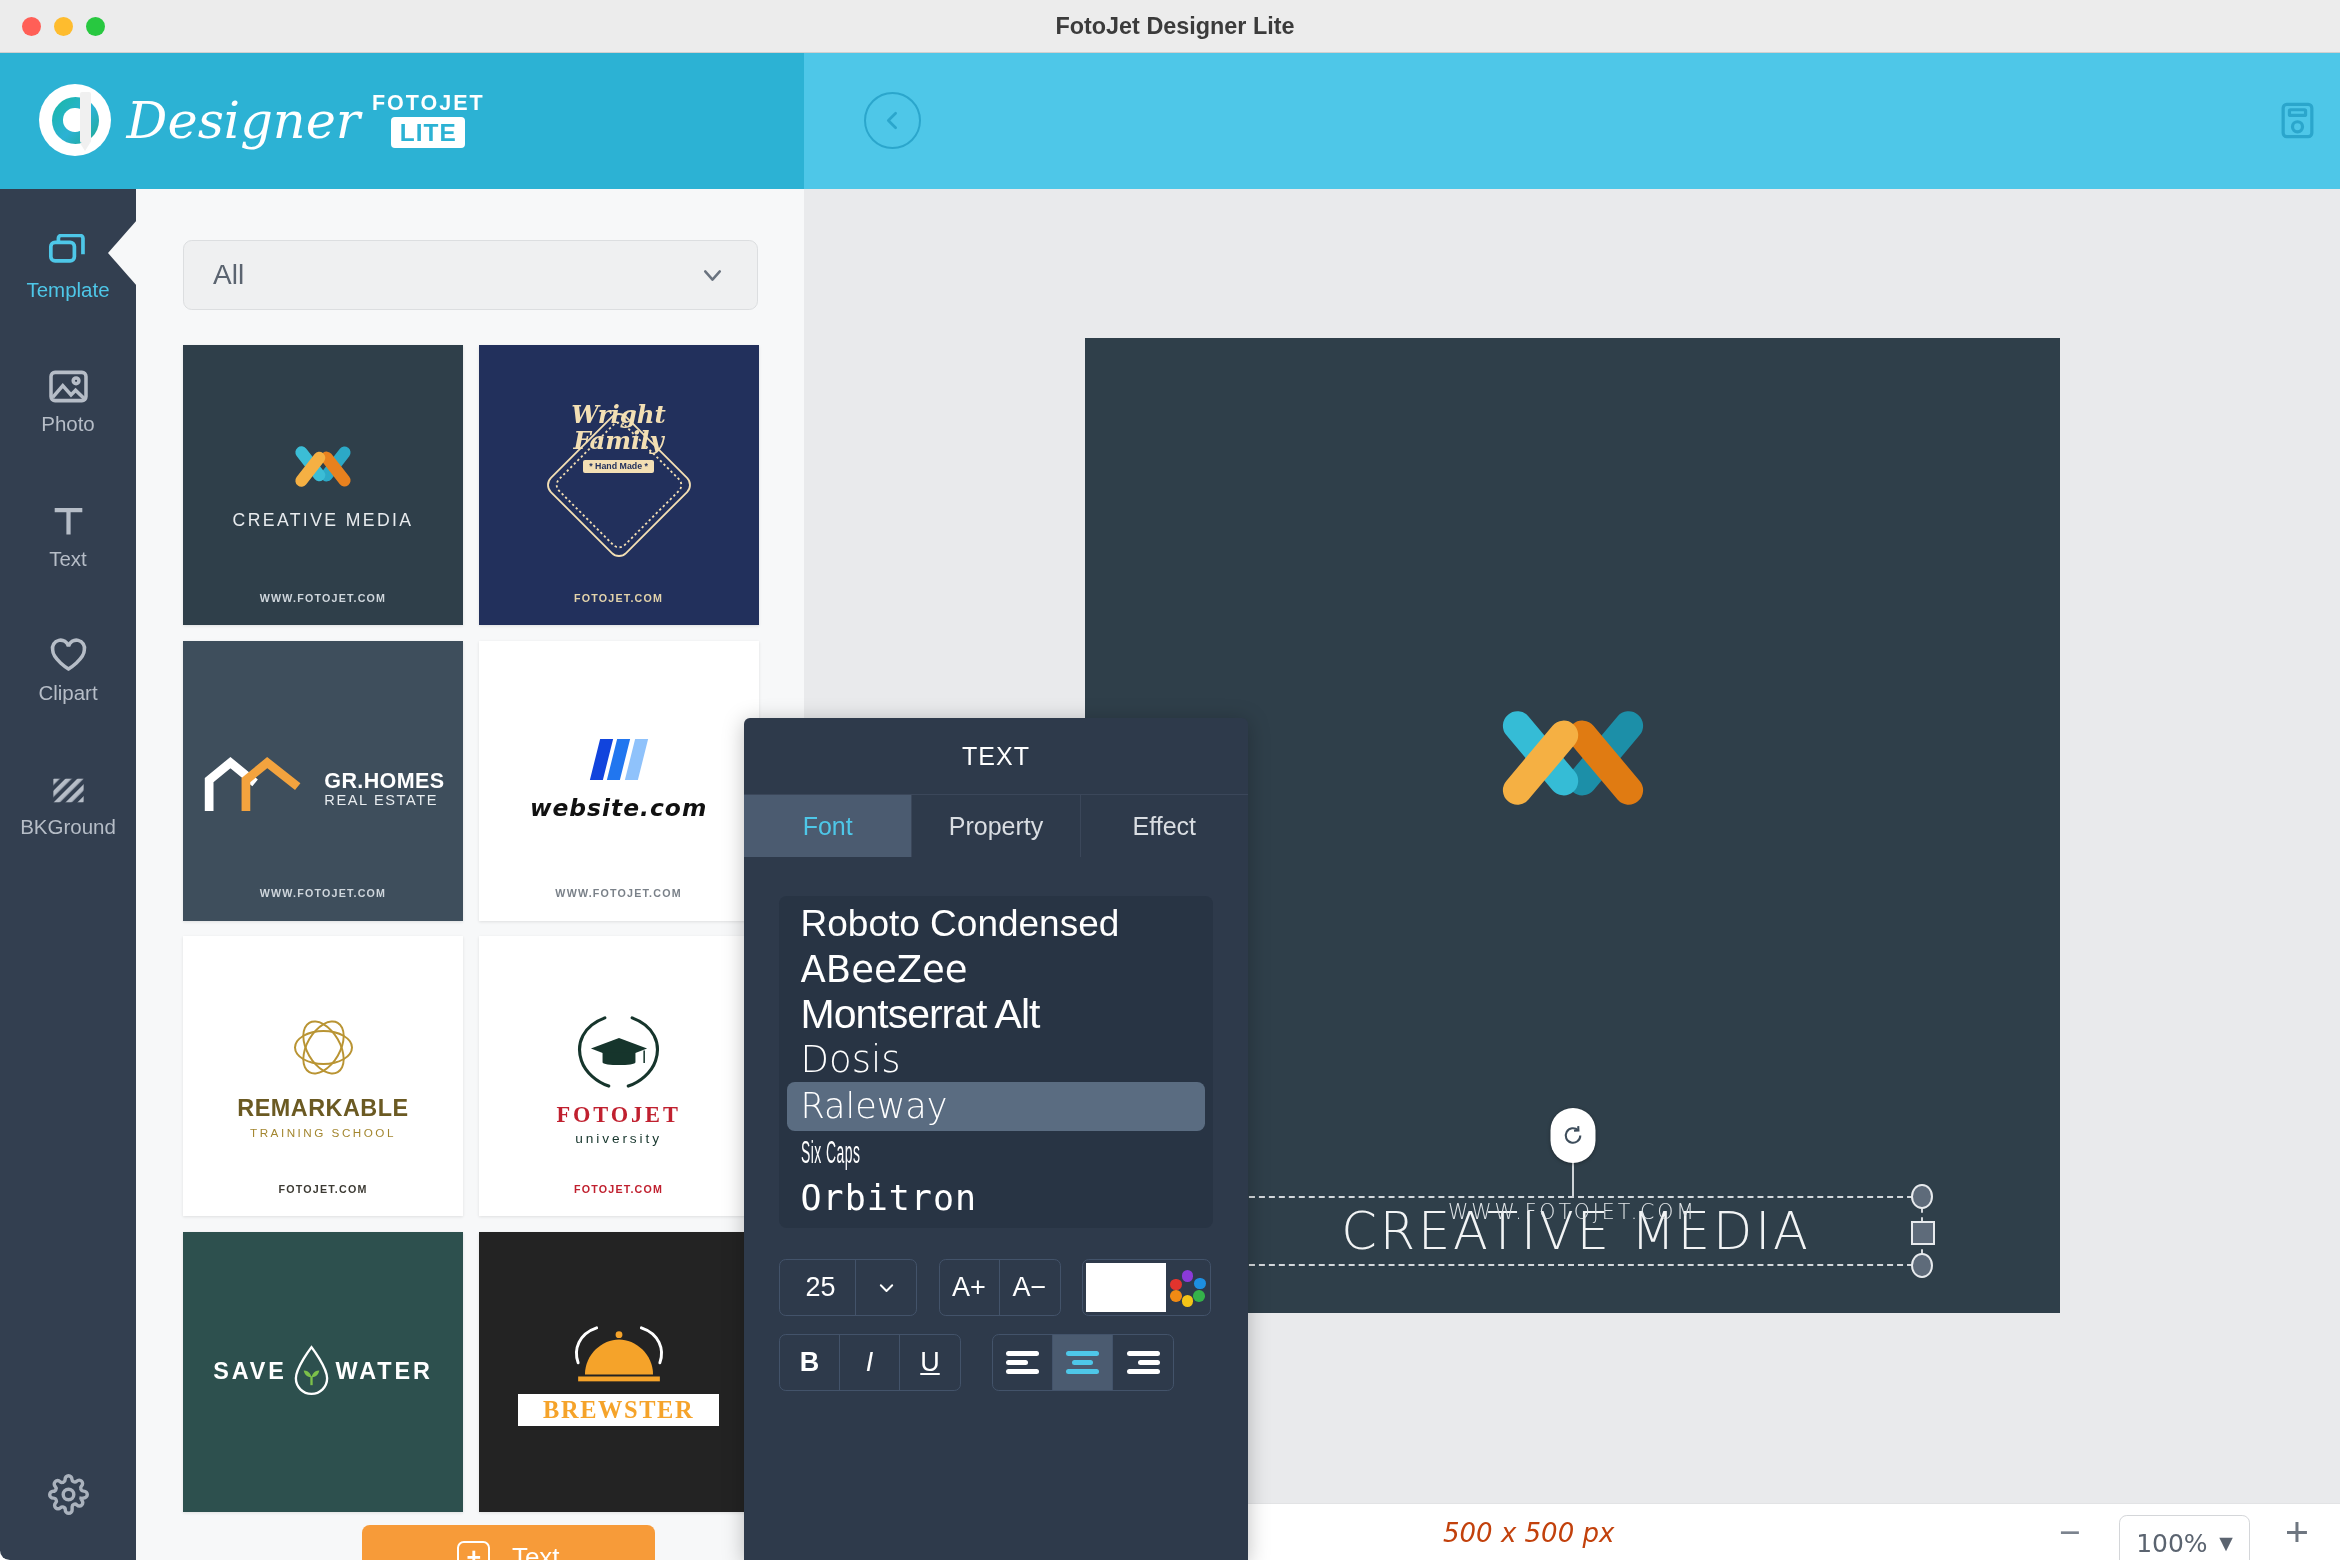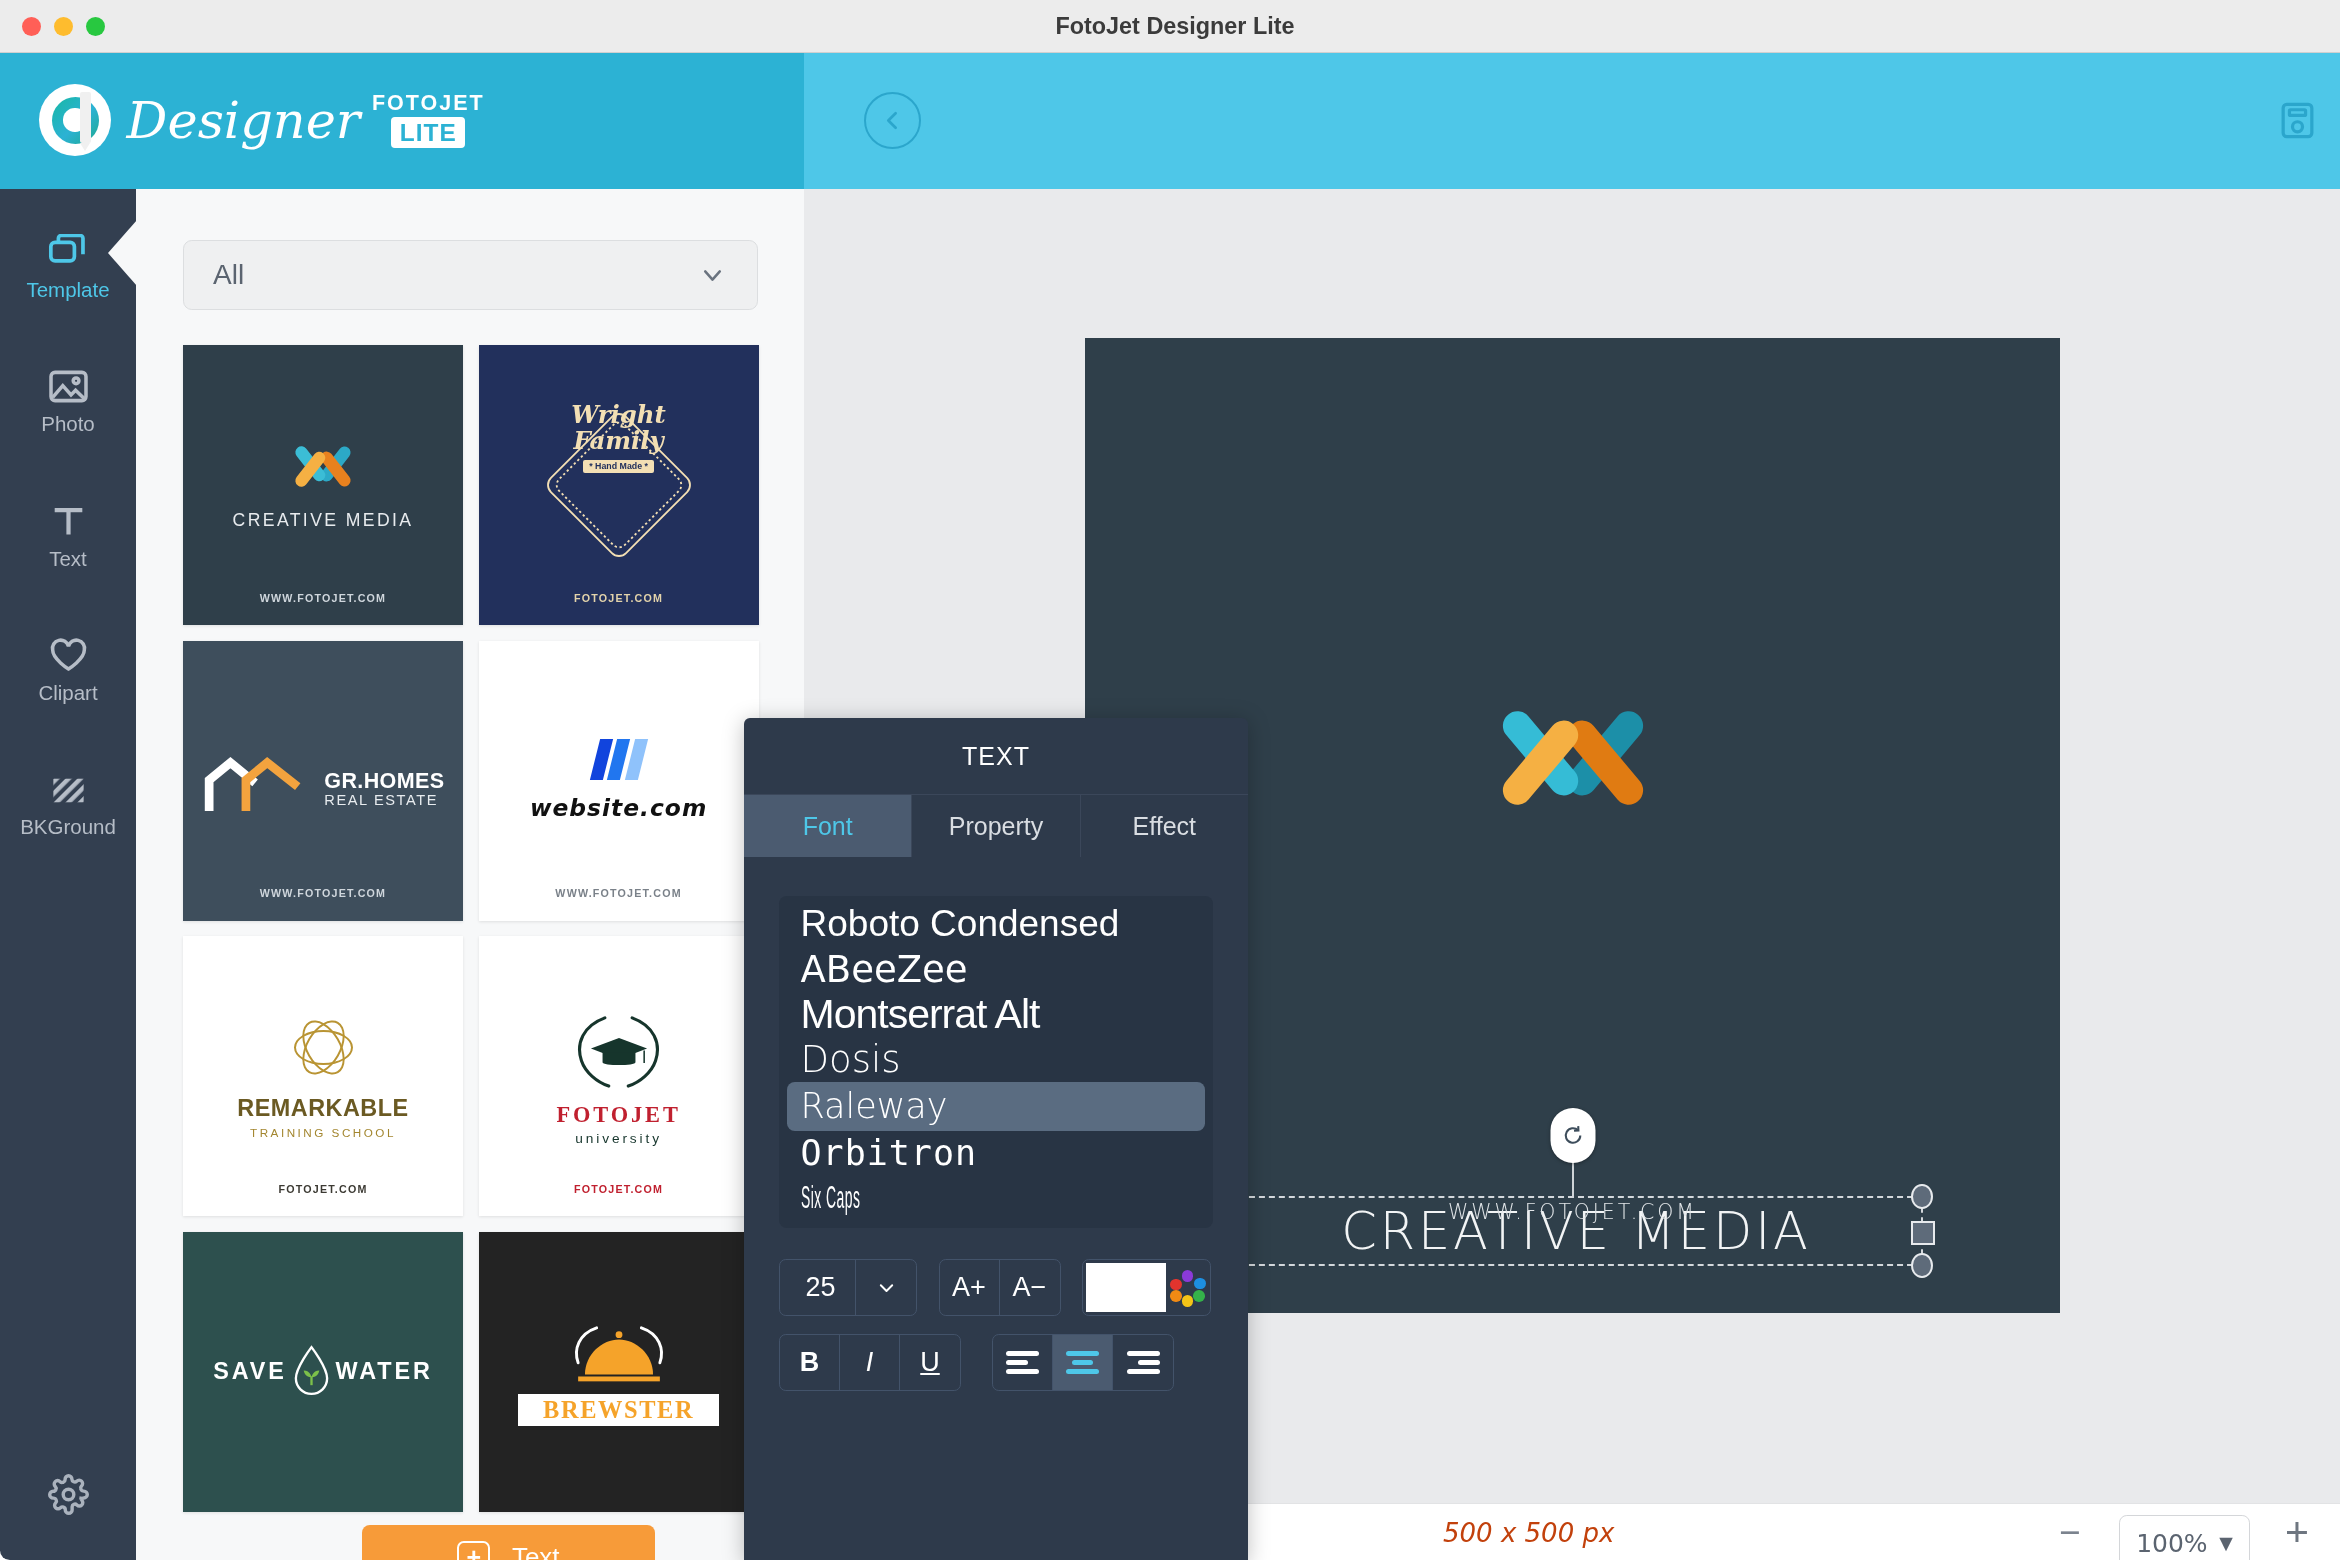--- a/index.html
+++ b/index.html
@@ -587,24 +587,24 @@
       <div class="tp-tab">Property</div>
       <div class="tp-tab">Effect</div>
     </div>
 
     <div class="fontlist">
       <div class="font-item f-roboto">Roboto Condensed</div>
       <div class="font-item f-abee">ABeeZee</div>
       <div class="font-item f-mont">Montserrat Alt</div>
       <div class="font-item f-dosis">Dosis</div>
       <div class="font-item f-rale selected">Raleway</div>
-      <div class="font-item f-orb">Orbitron</div>
       <div class="font-item">
         <span class="f-six">Six Caps</span>
       </div>
+      <div class="font-item f-orb">Orbitron</div>
     </div>
 
     <div class="tp-row1">
       <span class="grp">
         <span class="gbtn size-val">25</span>
         <span class="gbtn">
           <svg width="25" height="19.5" viewBox="0 0 24 24" fill="none" stroke="#ffffff" stroke-width="2.4" stroke-linecap="round" stroke-linejoin="round">
             <polyline points="5 9 12 16 19 9"></polyline>
             </svg>
         </span>

